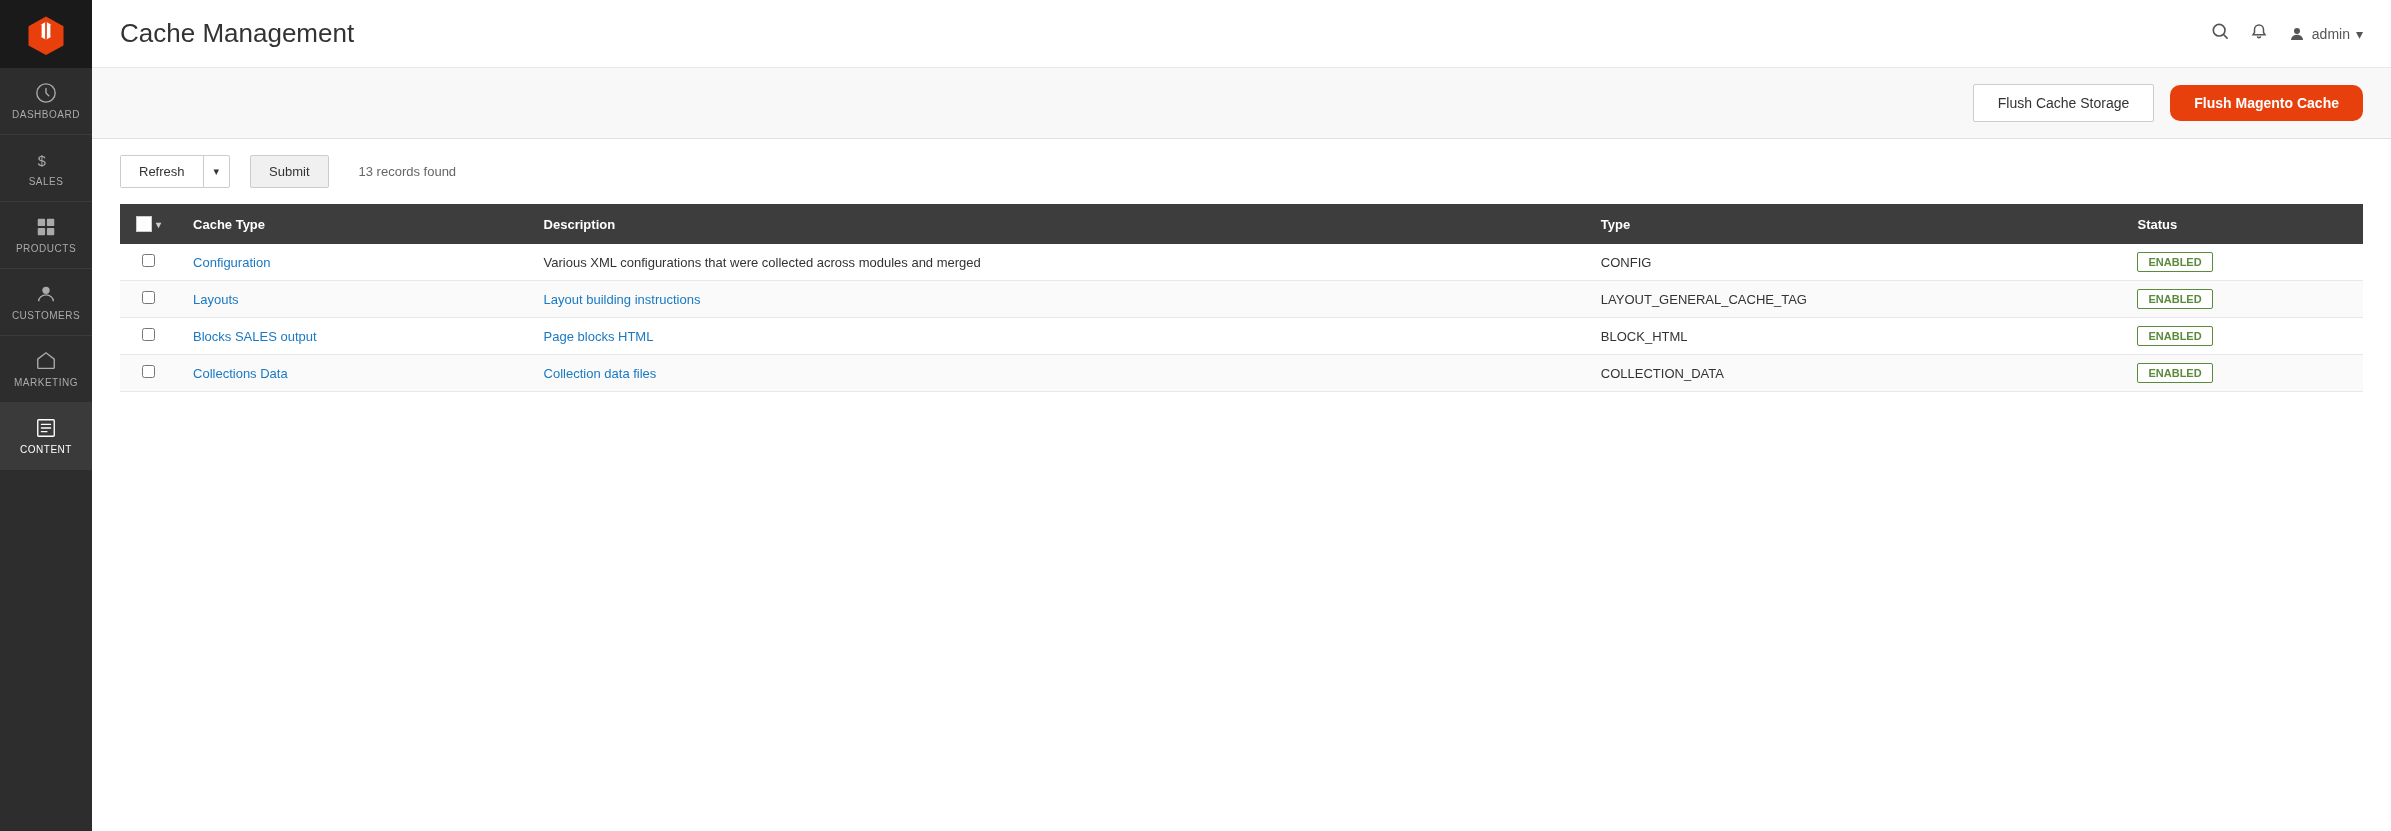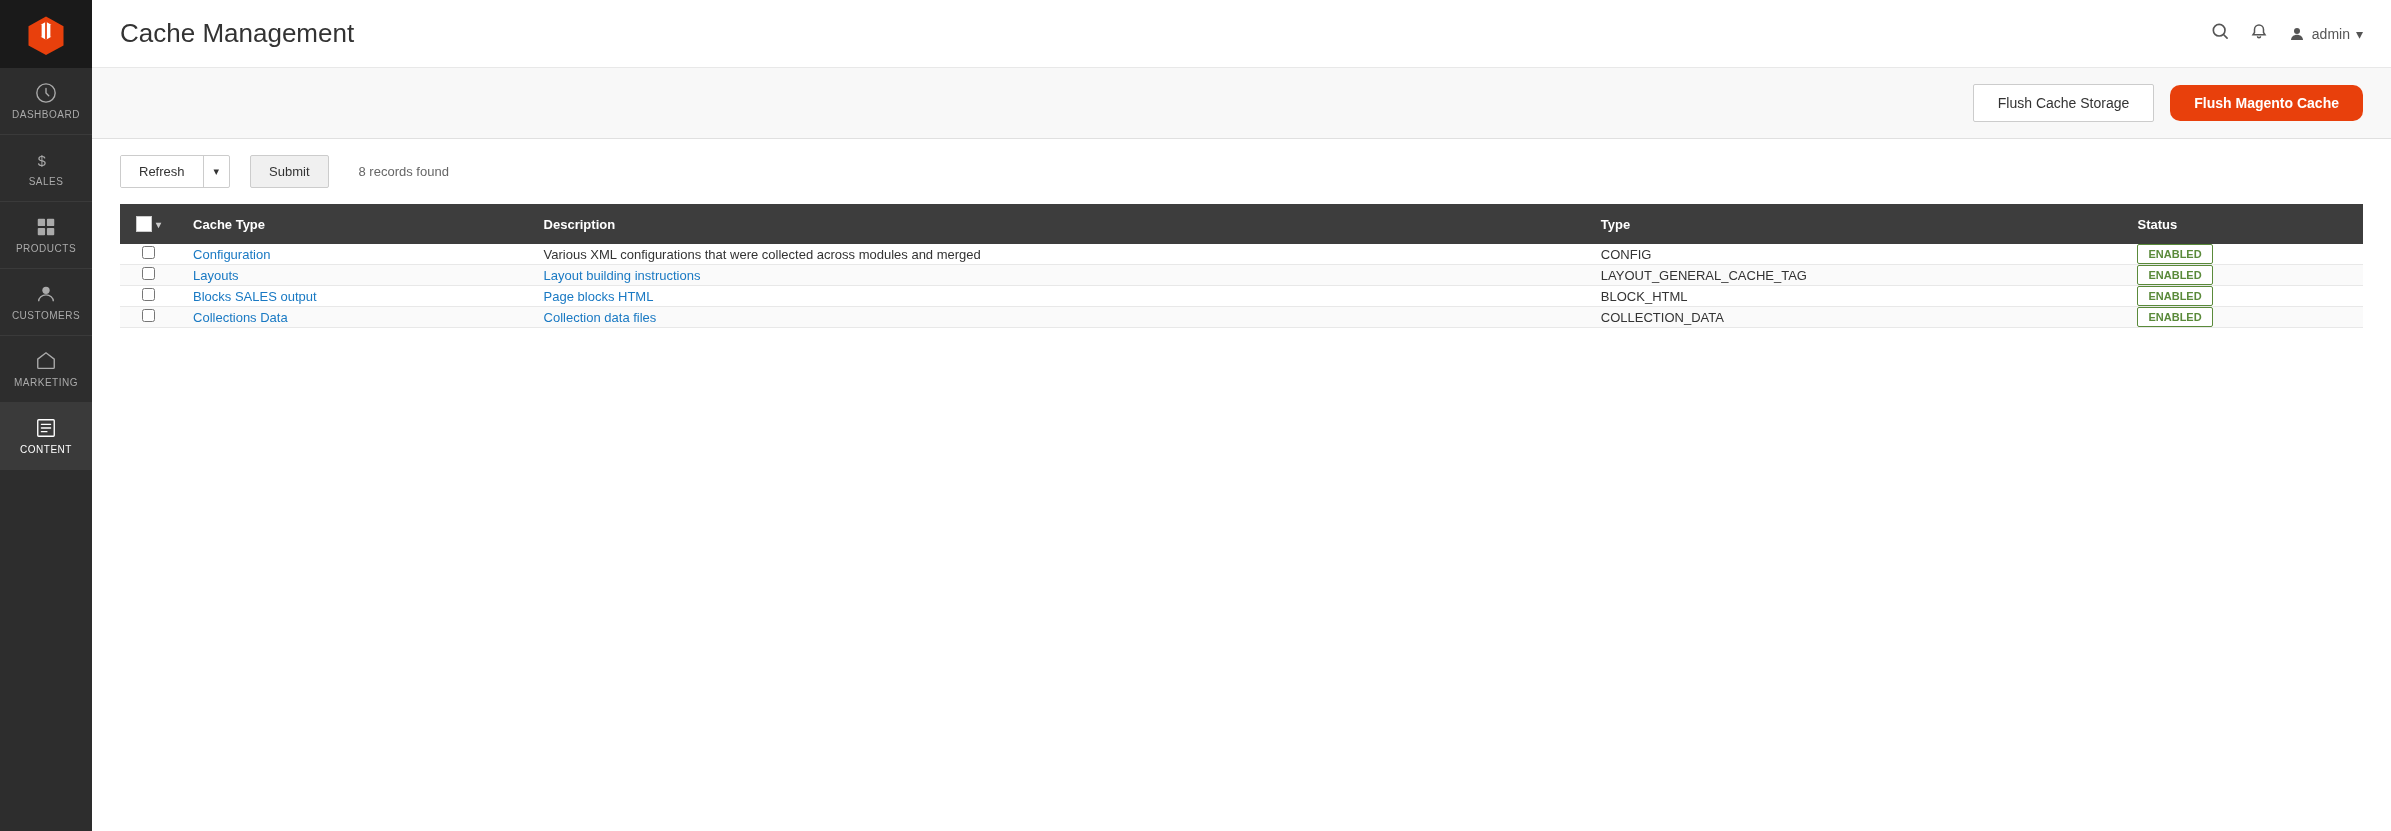--- a/index.html
+++ b/index.html
@@ -206,21 +206,21 @@
     .th-arrow {
       font-size: 10px;
       color: #ccc;
     }
     tbody tr {
       border-bottom: 1px solid #e8e8e8;
       background: #fff;
     }
     tbody tr:nth-child(even) { background: #fafafa; }
     tbody td {
-      padding: 0 16px;
+      padding: 8px 16px;
       color: #333;
       vertical-align: middle;
     }
     tbody td:first-child {
       text-align: center;
       width: 44px;
     }
     td.cache-type a, td.description a {
       color: #1979c3;
       text-decoration: none;
@@ -340,21 +340,21 @@
     </div>
 
     <div class="action-bar">
       <div class="btn-refresh">
         <button class="btn-refresh-main">Refresh</button>
         <button class="btn-refresh-arrow">
           <span>▾</span>
         </button>
       </div>
       <button class="btn-submit">Submit</button>
-      <span class="records-count">8 records found</span>
+      <span class="records-count">13 records found</span>
     </div>
 
     <div class="table-container">
       <table>
         <thead>
           <tr>
             <th>
               <div class="th-checkbox-container">
                 <span class="th-checkbox"></span>
                 <span class="th-arrow">▾</span>

